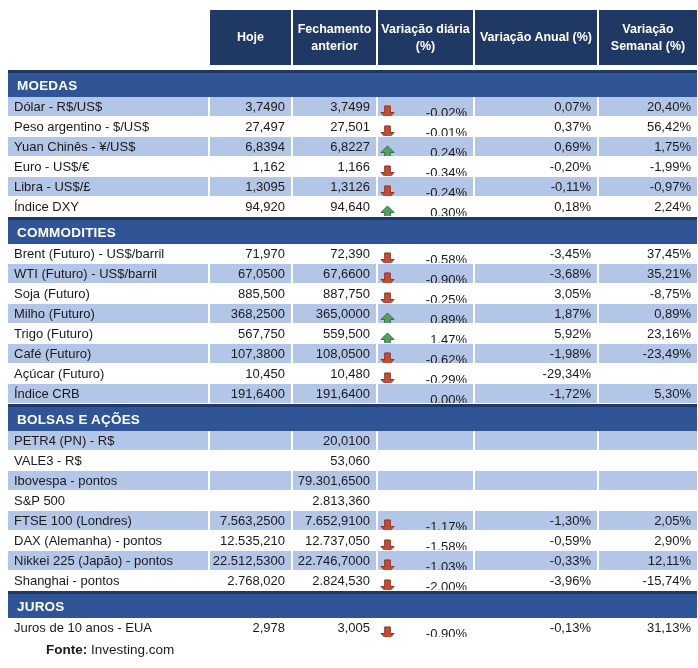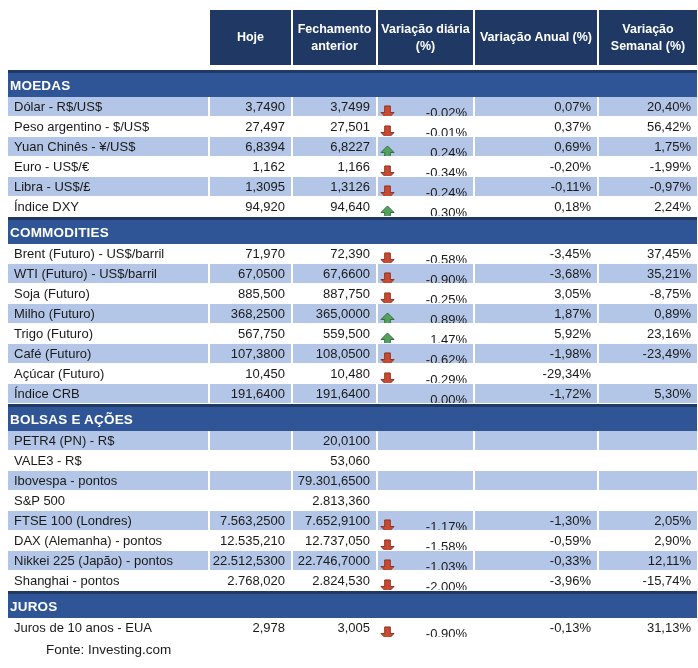--- a/index.html
+++ b/index.html
@@ -8,34 +8,34 @@
   .grid-row{display:grid;grid-template-columns:200px 81px 83px 95px 122px 98px;column-gap:2px;}
   
   .header{margin-bottom:5px;}
   .header .hcell{background:var(--header-bg);color:var(--header-text);font-weight:bold;
     font-size:12.5px;line-height:1.3;display:flex;align-items:center;justify-content:center;
     text-align:center;height:55px;padding:0 2px;box-sizing:border-box;}
   .header .spacer{background:transparent;}
   
   .section-bar{border-top:3px solid var(--header-bg);background:var(--section-bg);
     color:#fff;font-weight:bold;font-size:13.5px;height:24px;display:flex;
-    align-items:center;padding-left:2px;letter-spacing:.2px;}
+    align-items:center;padding-left:9px;letter-spacing:.2px;}
   
   .row{height:20px;}
   .row .cell{font-size:13px;color:var(--text);display:flex;align-items:center;
     box-sizing:border-box;border-bottom:1px solid #fff;white-space:nowrap;overflow:hidden;}
   .row.striped .cell{background:var(--stripe-bg);}
   .cell.label{padding-left:6px;}
   .cell.num{justify-content:flex-end;padding-right:6px;}
   .cell.diaria{justify-content:space-between;padding:12px 6px 0 1px;}
   .arrow{width:16px;height:15px;display:inline-flex;align-items:center;justify-content:center;}
   .arrow svg{display:block;}
   
   .footer{margin-top:4px;font-size:13.5px;color:var(--text);padding-left:2px;}
-  .footer .b{font-weight:normal;padding-left:36px;}
+  .footer .b{font-weight:bold;padding-left:36px;}
 </style>
 </head>
 <body style="--header-bg: #1F3864; --header-text: #FFFFFF; --section-bg: #2F5597; --stripe-bg: #B4C6E7; --text: #1A1A1A;">
 
 <div class="wrap">
 
   <div class="grid-row header">
     <div class="spacer"></div>
     <div class="hcell">Hoje</div>
     <div class="hcell">Fechamento anterior</div>

